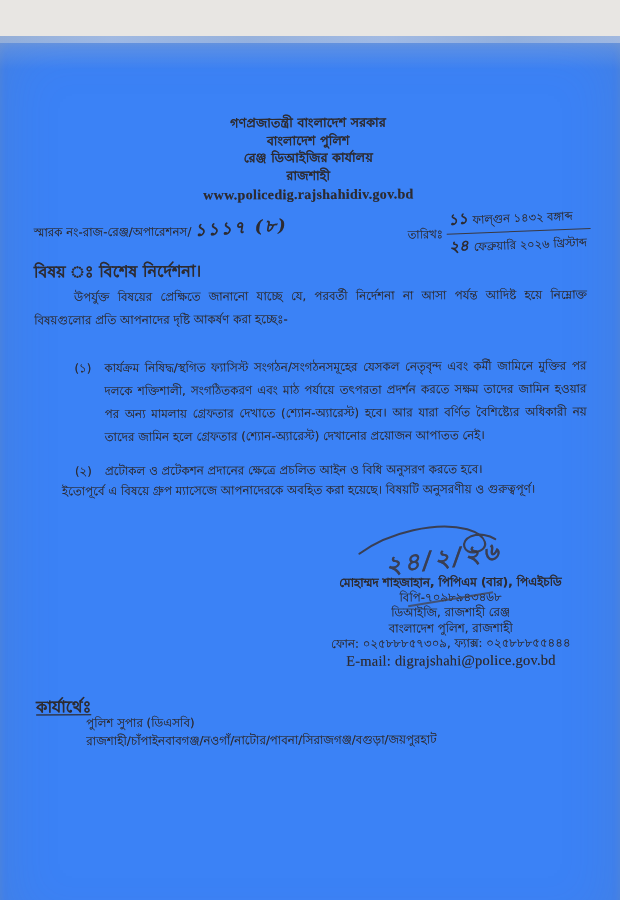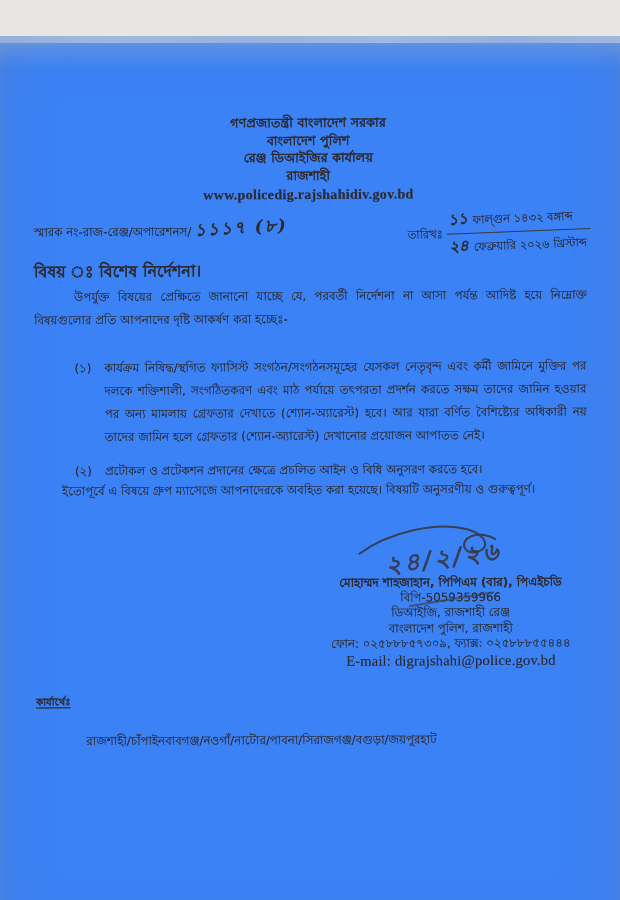--- a/index.html
+++ b/index.html
@@ -48,21 +48,21 @@
   
   .sig-scribble{position:absolute;left:355px;top:484px;}
   .sig-date{position:absolute;left:385px;top:504px;font-size:24px;letter-spacing:3px;transform:rotate(-7deg);color:#3a3742;opacity:.9;}
   .sigblock{position:absolute;left:295px;top:540px;width:310px;text-align:center;font-size:11.8px;line-height:15.2px;}
   .sigblock .name{font-weight:600;}
   .sigblock .email-line{font-family:"Liberation Serif","DejaVu Serif",serif;font-size:14.5px;font-weight:500;margin-top:2px;letter-spacing:.2px;}
   .bp-wrap{position:relative;display:inline-block;}
   .sig-stroke{position:absolute;left:8px;top:8px;width:86px;height:1.6px;background:#44414b;transform:rotate(-9deg);opacity:.75;}
 
   
-  .dist-head{position:absolute;left:35px;top:657px;font-size:10px;font-weight:700;text-decoration:underline;text-underline-offset:2px;}
+  .dist-head{position:absolute;left:35px;top:657px;font-size:16px;font-weight:700;text-decoration:underline;text-underline-offset:2px;}
   .dist-1{position:absolute;left:85px;top:677px;font-size:11.8px;}
   .dist-2{position:absolute;left:85px;top:695px;font-size:11.8px;}
 </style>
 </head>
 <body>
 
 <div class="page" style="background: #3b82f6; color: rgb(45, 43, 49); margin-top: 36px;">
   <div class="scan-strip"></div>
   <div class="scan-shade"></div>
 
@@ -116,26 +116,27 @@
     <div class="closing">ইতোপূর্বে এ বিষয়ে গ্রুপ ম্যাসেজে আপনাদেরকে অবহিত করা হয়েছে। বিষয়টি অনুসরণীয় ও গুরুত্বপূর্ণ।</div>
 
     <svg class="sig-scribble" width="170" height="48" viewBox="0 0 170 48">
       <path d="M4 34 C34 12, 82 2, 112 10 C132 16, 136 30, 120 33 C108 35, 104 22, 116 17 C124 14, 134 16, 140 20" fill="none" stroke="#3a3742" stroke-width="2.1" stroke-linecap="round" opacity="0.9"></path>
     </svg>
     <div class="hand sig-date">২৪/২/২৬</div>
 
     <div class="sigblock">
       <div class="name">মোহাম্মদ শাহজাহান, পিপিএম (বার), পিএইচডি</div>
       <div class="bp-wrap">
-        <span>বিপি-5059359966</span>
+        <span>বিপি-৭০৯৮৯৪৩৪৬৮</span>
         <span class="sig-stroke"></span>
       </div>
       <div>ডিআইজি, রাজশাহী রেঞ্জ</div>
       <div>বাংলাদেশ পুলিশ, রাজশাহী</div>
       <div>ফোন: ০২৫৮৮৮৫৭৩০৯, ফ্যাক্স: ০২৫৮৮৮৫৫৪৪৪</div>
       <div class="email-line">E-mail: digrajshahi@police.gov.bd</div>
     </div>
 
     <div class="dist-head">কার্যার্থেঃ</div>
+    <div class="dist-1">পুলিশ সুপার (ডিএসবি)</div>
     <div class="dist-2">রাজশাহী/চাঁপাইনবাবগঞ্জ/নওগাঁ/নাটোর/পাবনা/সিরাজগঞ্জ/বগুড়া/জয়পুরহাট</div>
 
   </div>
 </div>
 
 </body></html>

